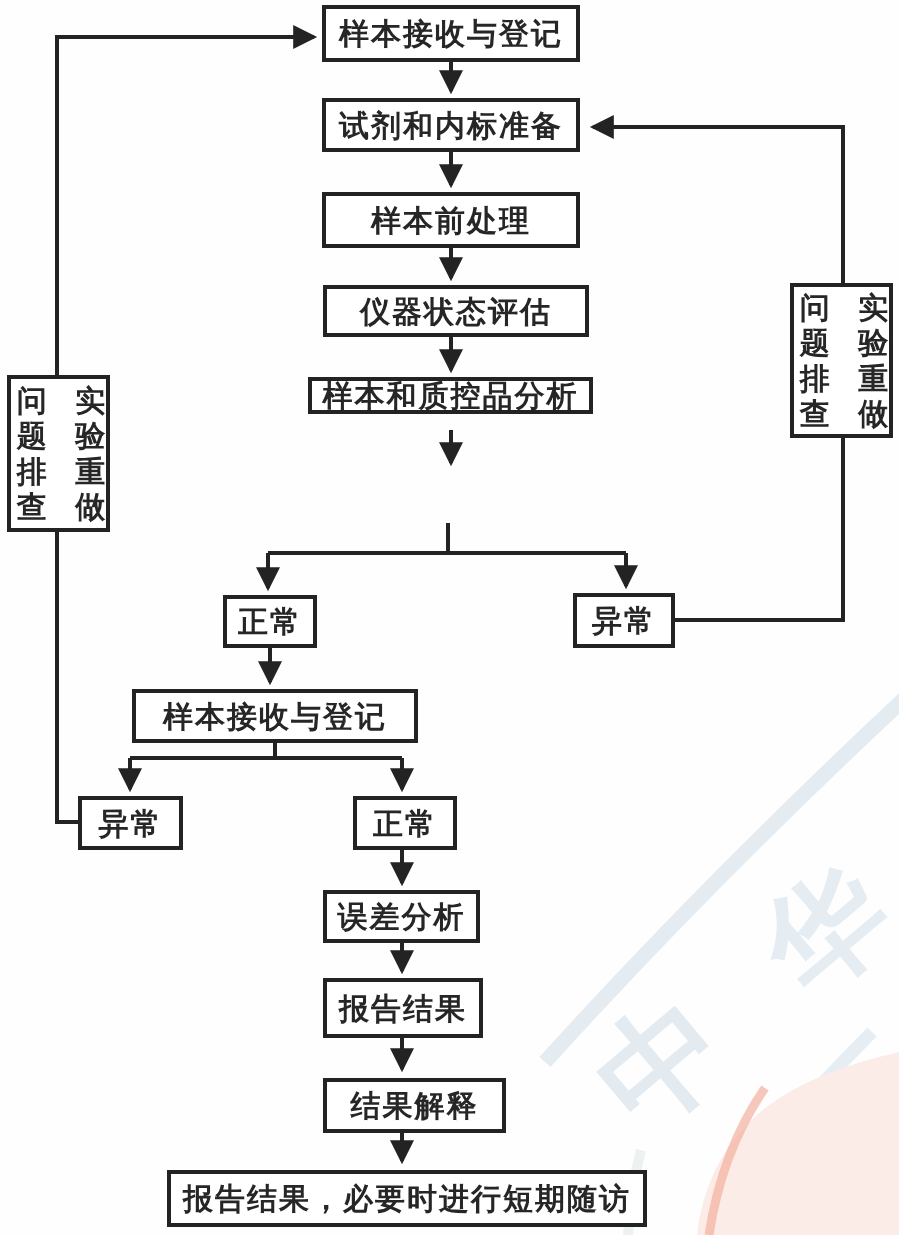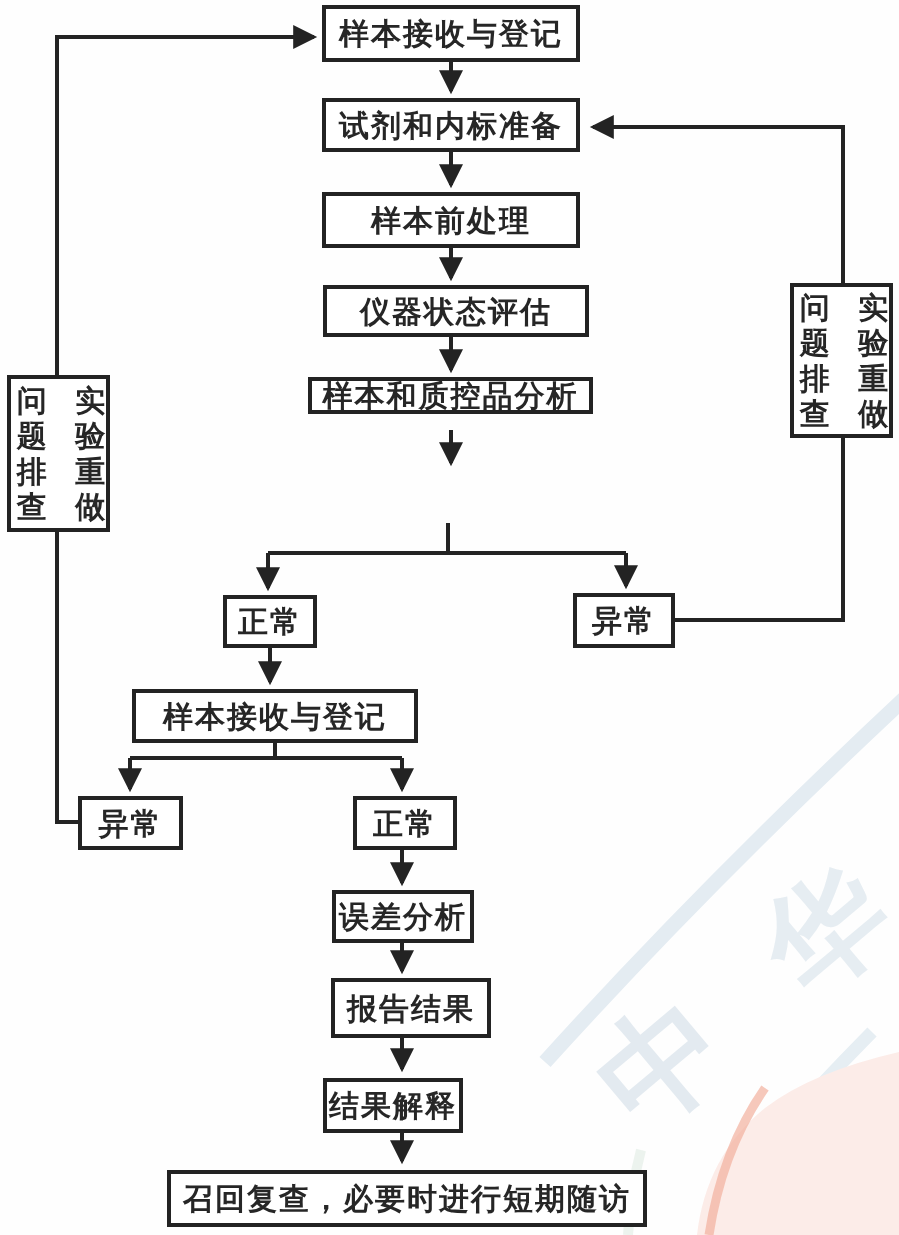--- a/index.html
+++ b/index.html
@@ -96,27 +96,27 @@
     <div class="node" style="left:223px;top:595px;width:94px;height:53px">正常</div>
 
     <div class="node" style="left:573px;top:593px;width:102px;height:55px">异常</div>
 
     <div class="node" style="left:132px;top:689px;width:286px;height:54px">样本接收与登记</div>
 
     <div class="node" style="left:78px;top:796px;width:105px;height:54px">异常</div>
 
     <div class="node" style="left:353px;top:796px;width:104px;height:54px">正常</div>
 
-    <div class="node" style="left:332px;top:890px;width:142px;height:53px">误差分析</div>
+    <div class="node" style="left:323px;top:890px;width:157px;height:53px">误差分析</div>
 
-    <div class="node" style="left:331px;top:978px;width:160px;height:60px">报告结果</div>
+    <div class="node" style="left:323px;top:978px;width:160px;height:60px">报告结果</div>
 
-    <div class="node" style="left:323px;top:1078px;width:140px;height:55px">结果解释</div>
+    <div class="node" style="left:323px;top:1078px;width:183px;height:55px">结果解释</div>
 
-    <div class="node" style="left:167px;top:1170px;width:480px;height:57px">召回复查，必要时进行短期随访</div>
+    <div class="node" style="left:167px;top:1170px;width:480px;height:57px">报告结果，必要时进行短期随访</div>
 
     <div class="node vnode" style="left:7px;top:375px;width:103px;height:157px">
       <span class="vcol">问题排查</span>
       <span class="vcol">实验重做</span>
     </div>
 
     <div class="node vnode" style="left:790px;top:283px;width:103px;height:155px">
       <span class="vcol">问题排查</span>
       <span class="vcol">实验重做</span>
     </div>

